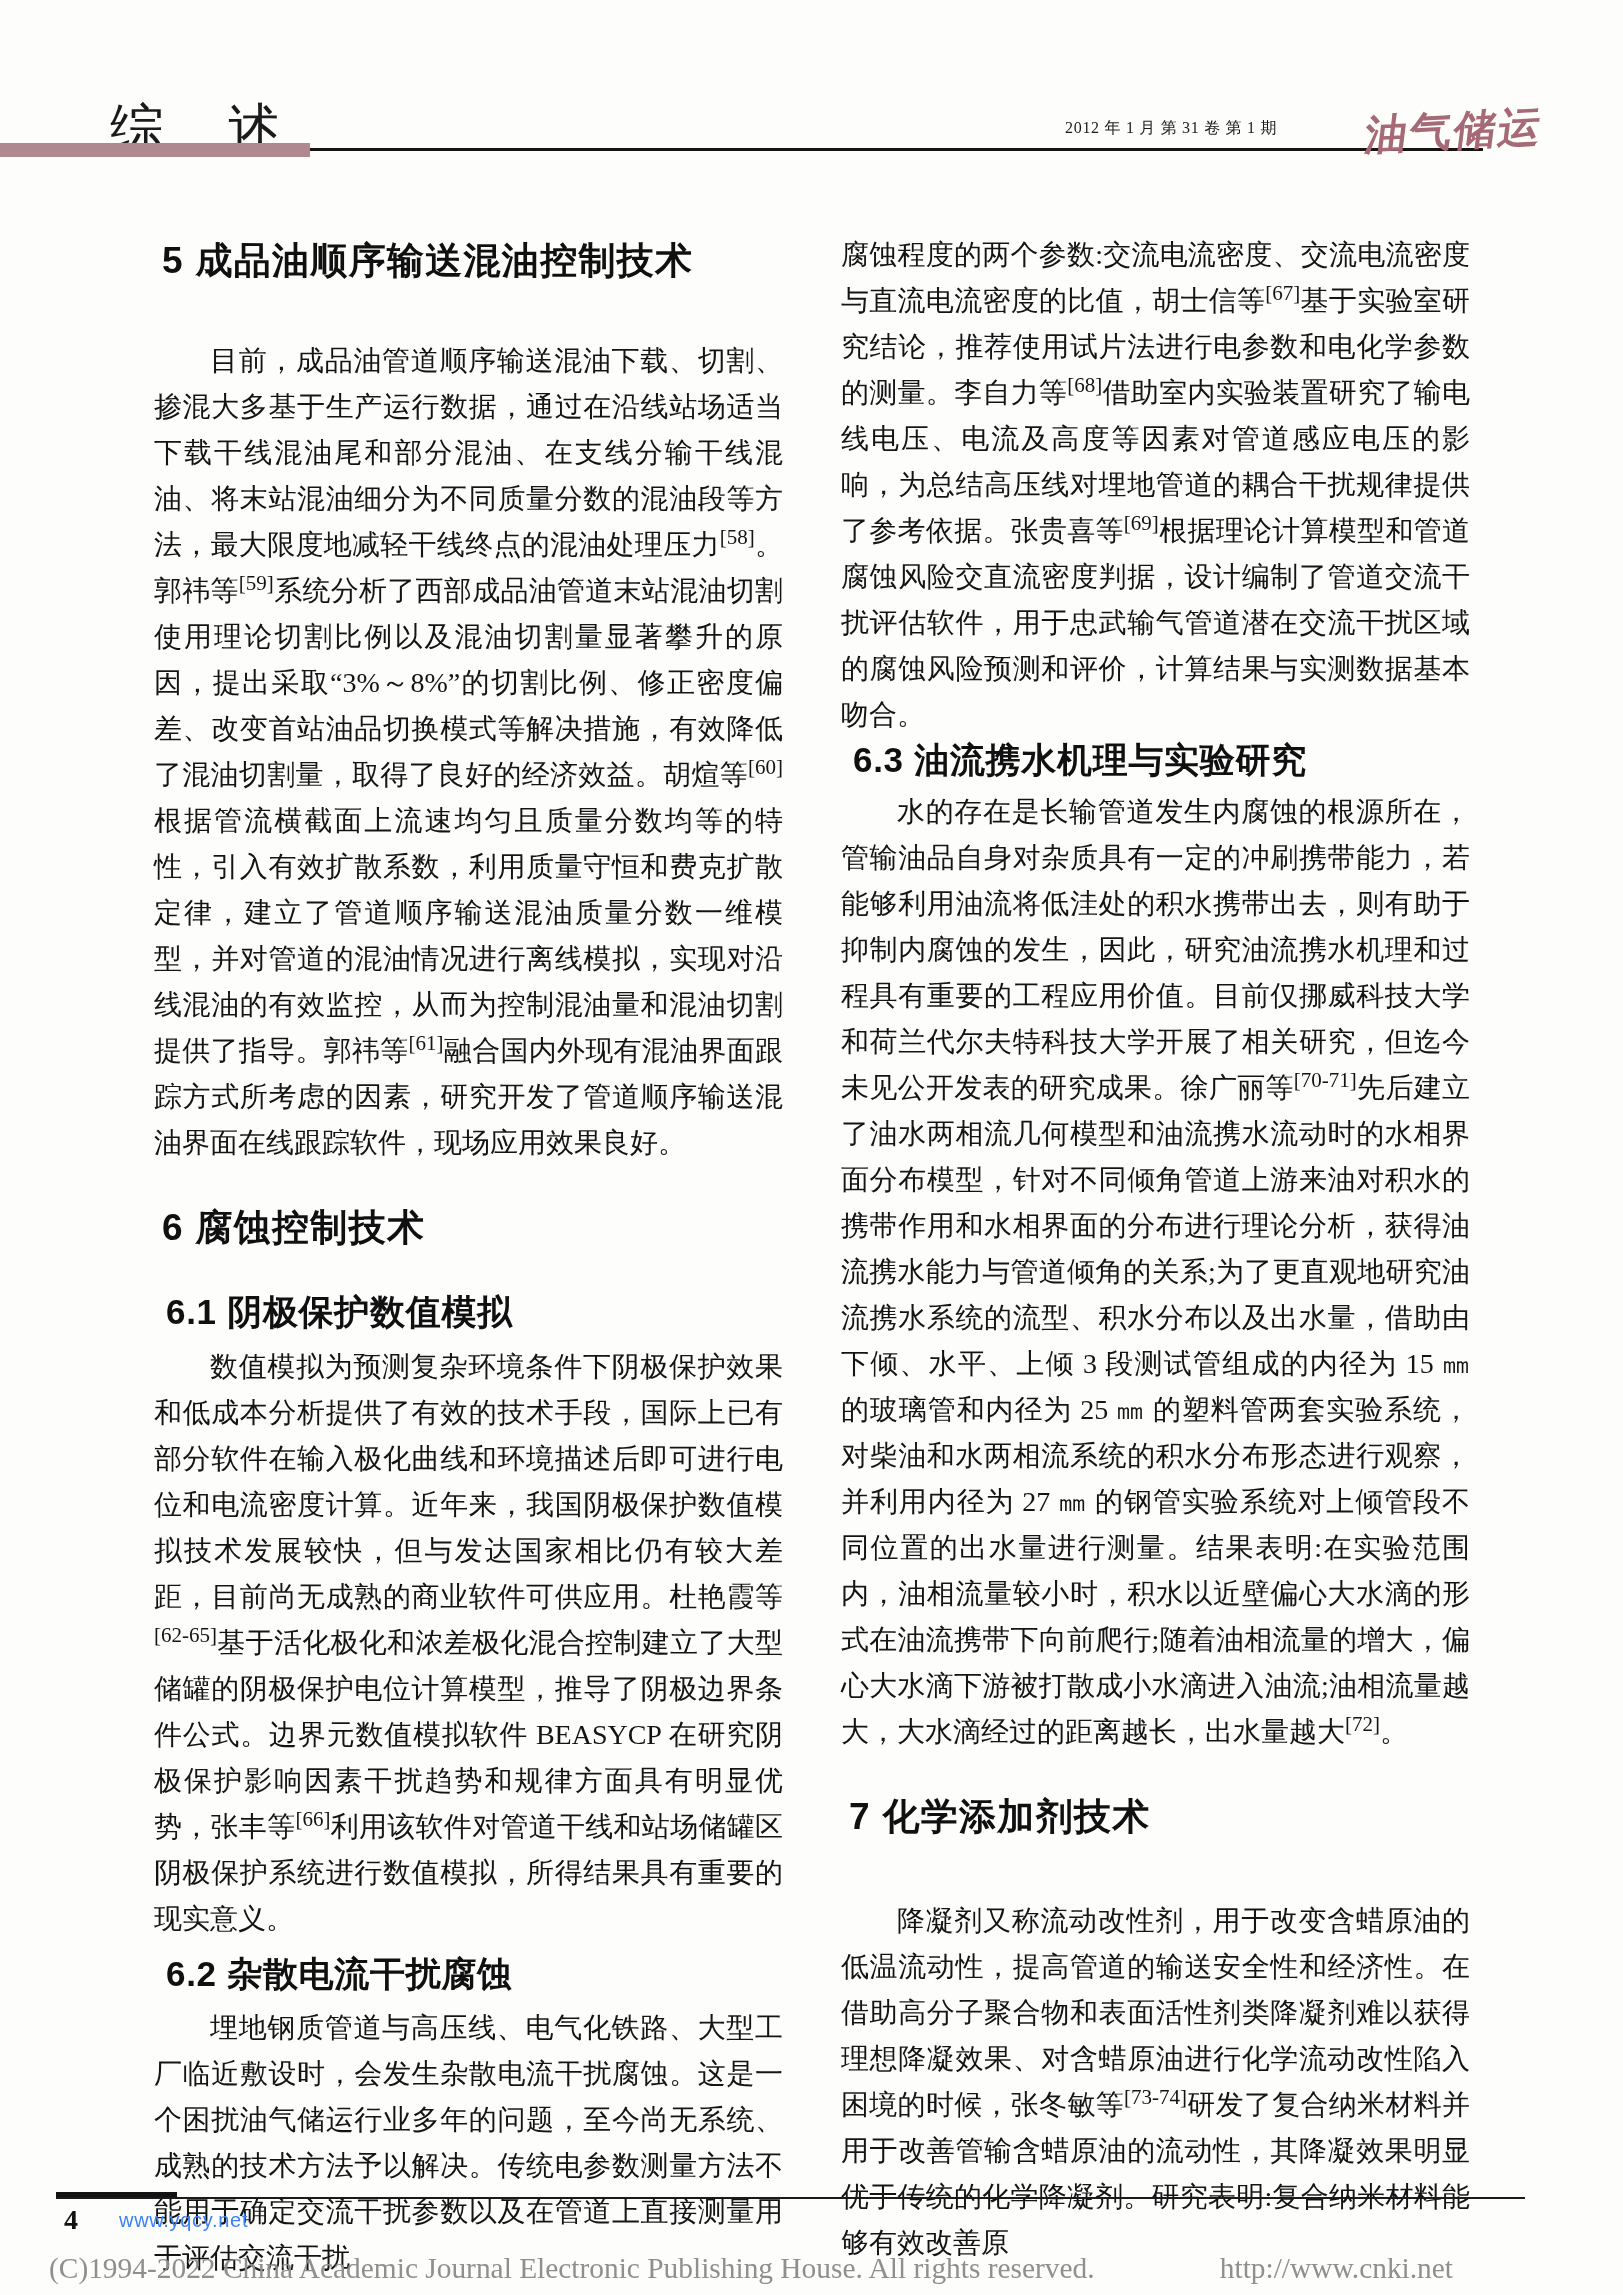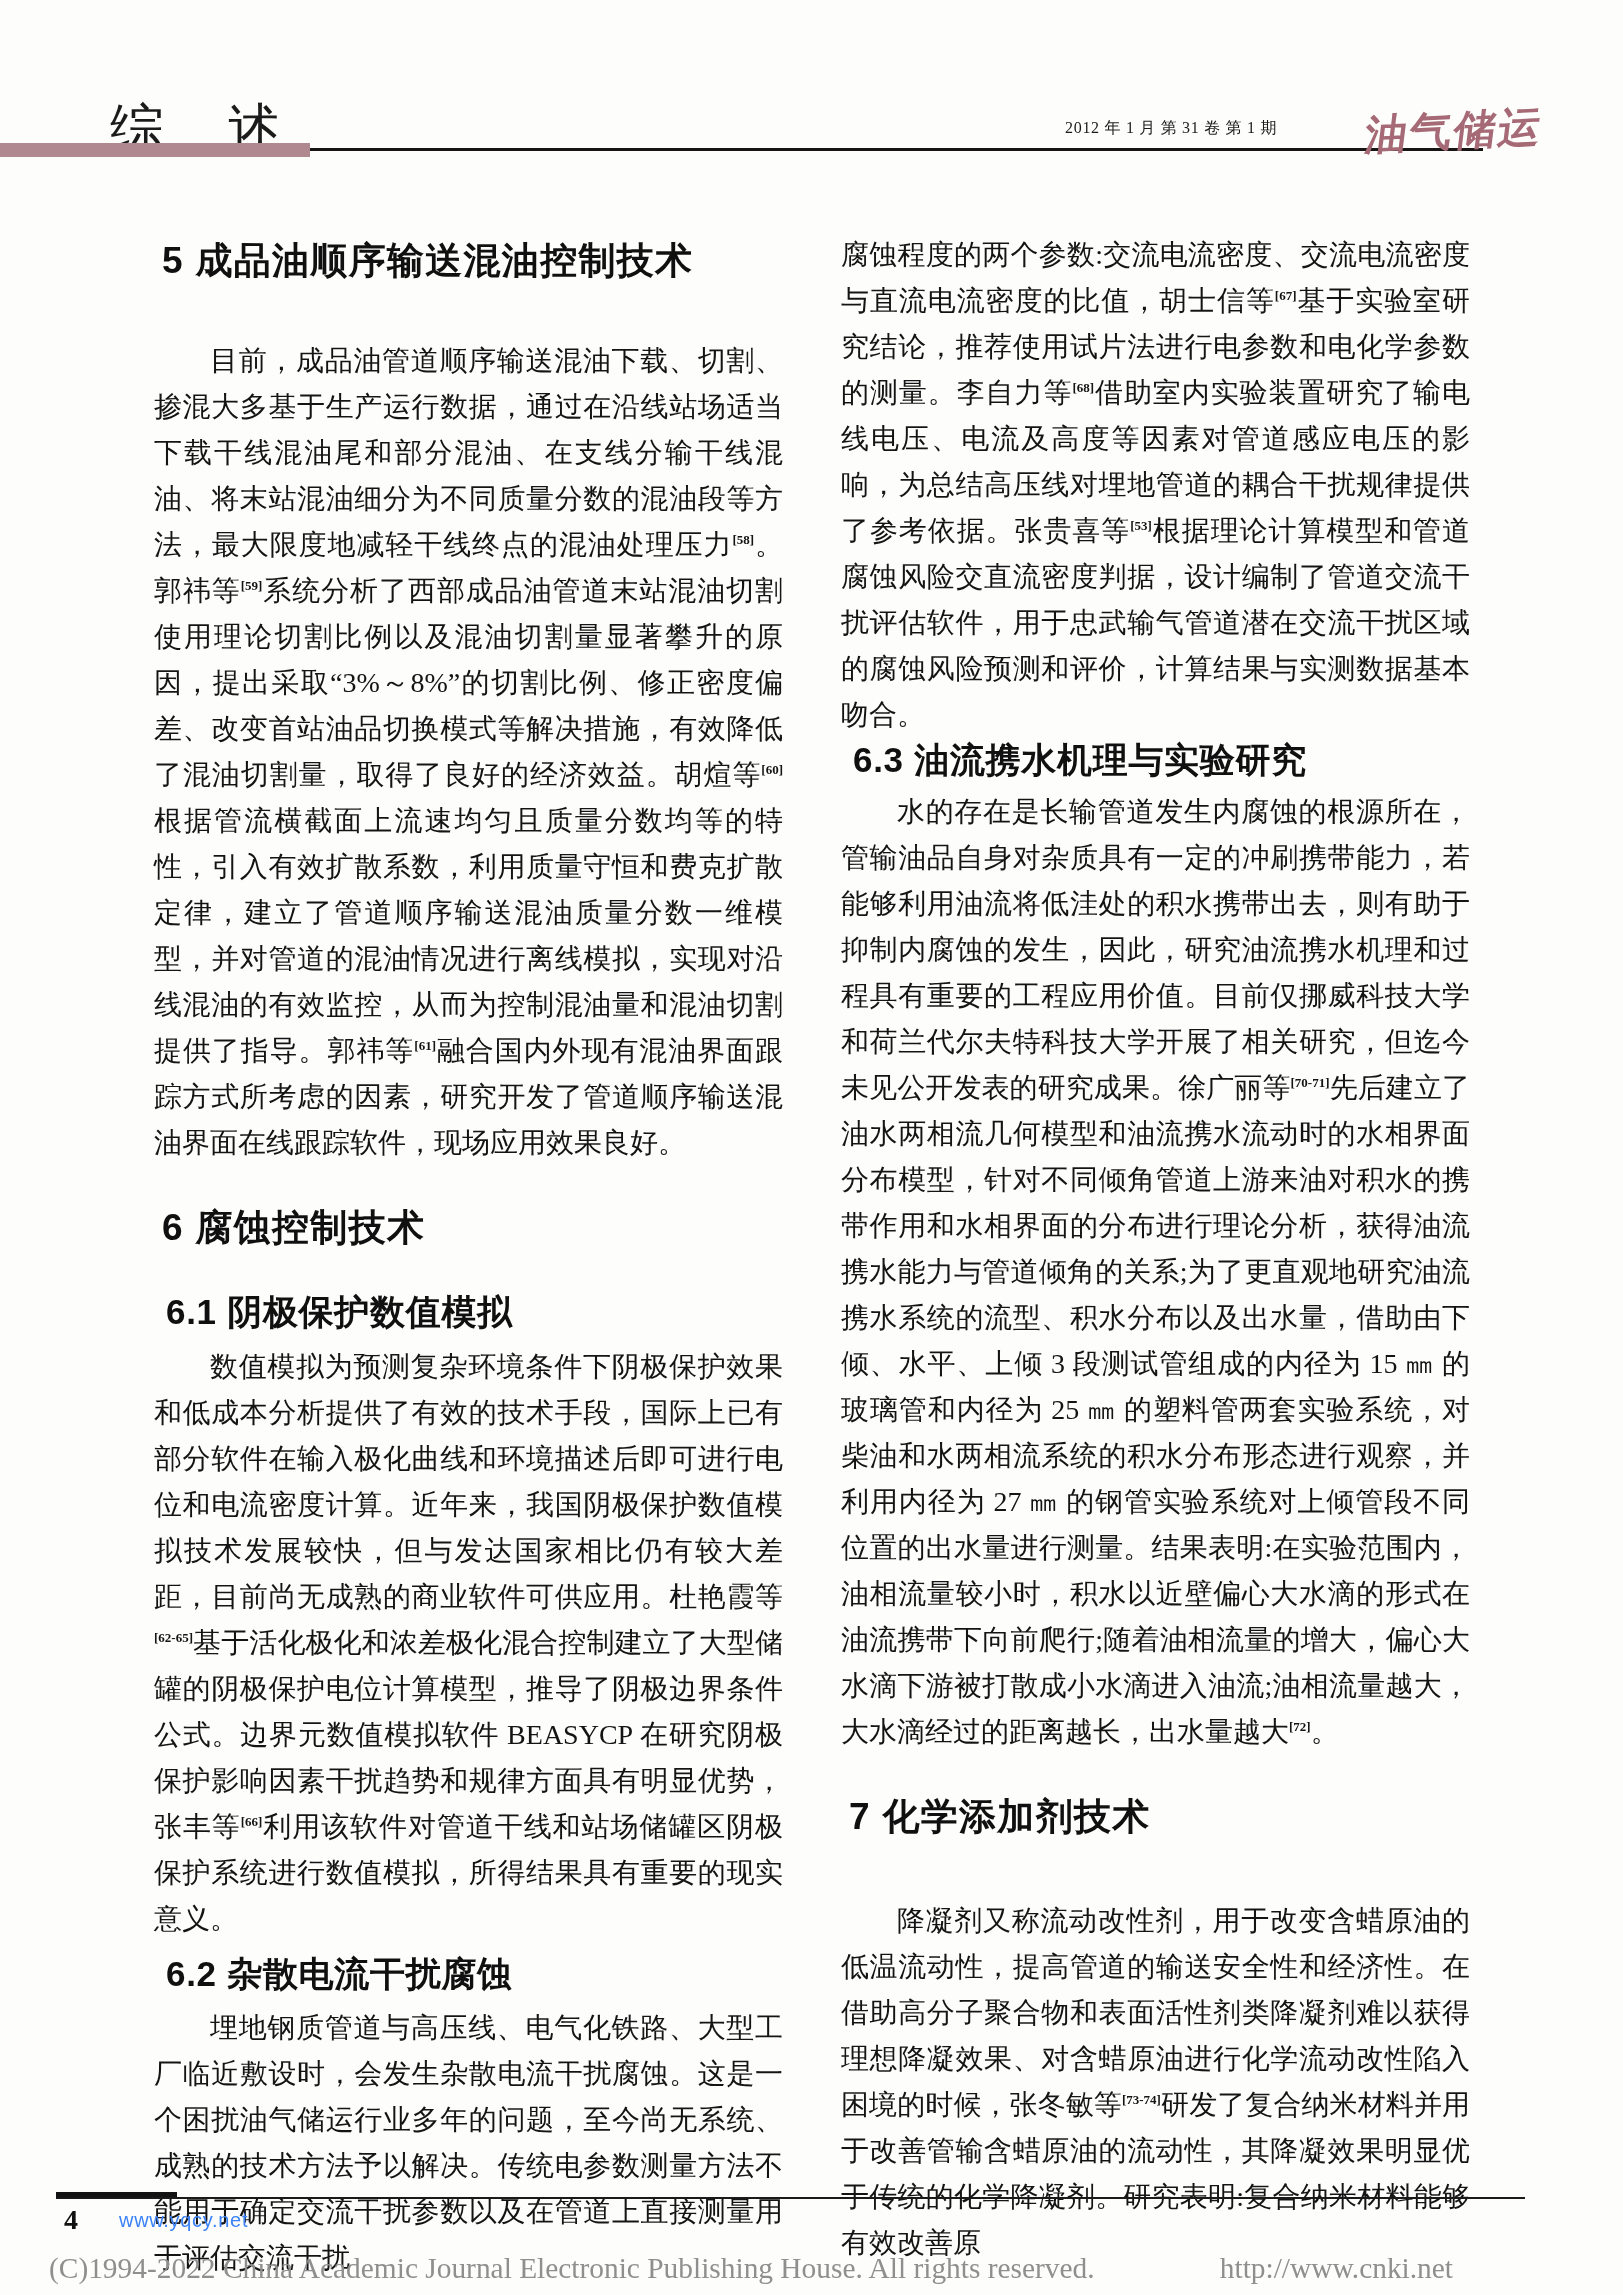--- a/index.html
+++ b/index.html
@@ -65,21 +65,21 @@
     margin:12px; letter-spacing:0.7px; color:#101010;
   }
 
   #sec5-title  { margin-bottom:56px; }
   #sec6-title  { margin-top:41px; }
   #sub61-title { margin-top:46px; margin-bottom:16.4px; }
   #sub62-title { margin-top:14.4px; margin-bottom:15px; }
   #sub63-title { margin-top:4.6px;  margin-bottom:13.7px; }
   #sec7-title  { margin-top:41px; margin-bottom:60px; }
 
-  sup.ref { font-size:13px; line-height:0; letter-spacing:0;font-weight:bold; }
+  sup.ref { font-size:21px; line-height:0; letter-spacing:0; }
 
   
   .footer-rule-bold {
     position:absolute; left:56px; top:2192px;
     width:121px; height:7.2px; background:#121212;
   }
   .footer-rule {
     position:absolute; left:56px; top:2197px;
     width:1469px; height:2px; background:#1a1a1a;
   }
@@ -117,21 +117,21 @@
   <h2 class="sec" id="sec6-title">6 腐蚀控制技术</h2>
 
   <h3 class="sub" id="sub61-title">6.1 阴极保护数值模拟</h3>
   <p class="body">数值模拟为预测复杂环境条件下阴极保护效果和低成本分析提供了有效的技术手段，国际上已有部分软件在输入极化曲线和环境描述后即可进行电位和电流密度计算。近年来，我国阴极保护数值模拟技术发展较快，但与发达国家相比仍有较大差距，目前尚无成熟的商业软件可供应用。杜艳霞等<sup class="ref">[62-65]</sup>基于活化极化和浓差极化混合控制建立了大型储罐的阴极保护电位计算模型，推导了阴极边界条件公式。边界元数值模拟软件 BEASYCP 在研究阴极保护影响因素干扰趋势和规律方面具有明显优势，张丰等<sup class="ref">[66]</sup>利用该软件对管道干线和站场储罐区阴极保护系统进行数值模拟，所得结果具有重要的现实意义。</p>
 
   <h3 class="sub" id="sub62-title">6.2 杂散电流干扰腐蚀</h3>
   <p class="body">埋地钢质管道与高压线、电气化铁路、大型工厂临近敷设时，会发生杂散电流干扰腐蚀。这是一个困扰油气储运行业多年的问题，至今尚无系统、成熟的技术方法予以解决。传统电参数测量方法不能用于确定交流干扰参数以及在管道上直接测量用于评估交流干扰</p>
 </div>
 
 <div class="col col-right">
-  <p class="body noindent">腐蚀程度的两个参数:交流电流密度、交流电流密度与直流电流密度的比值，胡士信等<sup class="ref">[67]</sup>基于实验室研究结论，推荐使用试片法进行电参数和电化学参数的测量。李自力等<sup class="ref">[68]</sup>借助室内实验装置研究了输电线电压、电流及高度等因素对管道感应电压的影响，为总结高压线对埋地管道的耦合干扰规律提供了参考依据。张贵喜等<sup class="ref">[53]</sup>根据理论计算模型和管道腐蚀风险交直流密度判据，设计编制了管道交流干扰评估软件，用于忠武输气管道潜在交流干扰区域的腐蚀风险预测和评价，计算结果与实测数据基本吻合。</p>
+  <p class="body noindent">腐蚀程度的两个参数:交流电流密度、交流电流密度与直流电流密度的比值，胡士信等<sup class="ref">[67]</sup>基于实验室研究结论，推荐使用试片法进行电参数和电化学参数的测量。李自力等<sup class="ref">[68]</sup>借助室内实验装置研究了输电线电压、电流及高度等因素对管道感应电压的影响，为总结高压线对埋地管道的耦合干扰规律提供了参考依据。张贵喜等<sup class="ref">[69]</sup>根据理论计算模型和管道腐蚀风险交直流密度判据，设计编制了管道交流干扰评估软件，用于忠武输气管道潜在交流干扰区域的腐蚀风险预测和评价，计算结果与实测数据基本吻合。</p>
 
   <h3 class="sub" id="sub63-title">6.3 油流携水机理与实验研究</h3>
   <p class="body">水的存在是长输管道发生内腐蚀的根源所在，管输油品自身对杂质具有一定的冲刷携带能力，若能够利用油流将低洼处的积水携带出去，则有助于抑制内腐蚀的发生，因此，研究油流携水机理和过程具有重要的工程应用价值。目前仅挪威科技大学和荷兰代尔夫特科技大学开展了相关研究，但迄今未见公开发表的研究成果。徐广丽等<sup class="ref">[70-71]</sup>先后建立了油水两相流几何模型和油流携水流动时的水相界面分布模型，针对不同倾角管道上游来油对积水的携带作用和水相界面的分布进行理论分析，获得油流携水能力与管道倾角的关系;为了更直观地研究油流携水系统的流型、积水分布以及出水量，借助由下倾、水平、上倾 3 段测试管组成的内径为 15 ㎜ 的玻璃管和内径为 25 ㎜ 的塑料管两套实验系统，对柴油和水两相流系统的积水分布形态进行观察，并利用内径为 27 ㎜ 的钢管实验系统对上倾管段不同位置的出水量进行测量。结果表明:在实验范围内，油相流量较小时，积水以近壁偏心大水滴的形式在油流携带下向前爬行;随着油相流量的增大，偏心大水滴下游被打散成小水滴进入油流;油相流量越大，大水滴经过的距离越长，出水量越大<sup class="ref">[72]</sup>。</p>
 
   <h2 class="sec" id="sec7-title">7 化学添加剂技术</h2>
   <p class="body">降凝剂又称流动改性剂，用于改变含蜡原油的低温流动性，提高管道的输送安全性和经济性。在借助高分子聚合物和表面活性剂类降凝剂难以获得理想降凝效果、对含蜡原油进行化学流动改性陷入困境的时候，张冬敏等<sup class="ref">[73-74]</sup>研发了复合纳米材料并用于改善管输含蜡原油的流动性，其降凝效果明显优于传统的化学降凝剂。研究表明:复合纳米材料能够有效改善原</p>
 </div>
 
 <div class="footer-rule-bold"></div>
 <div class="footer-rule"></div>

